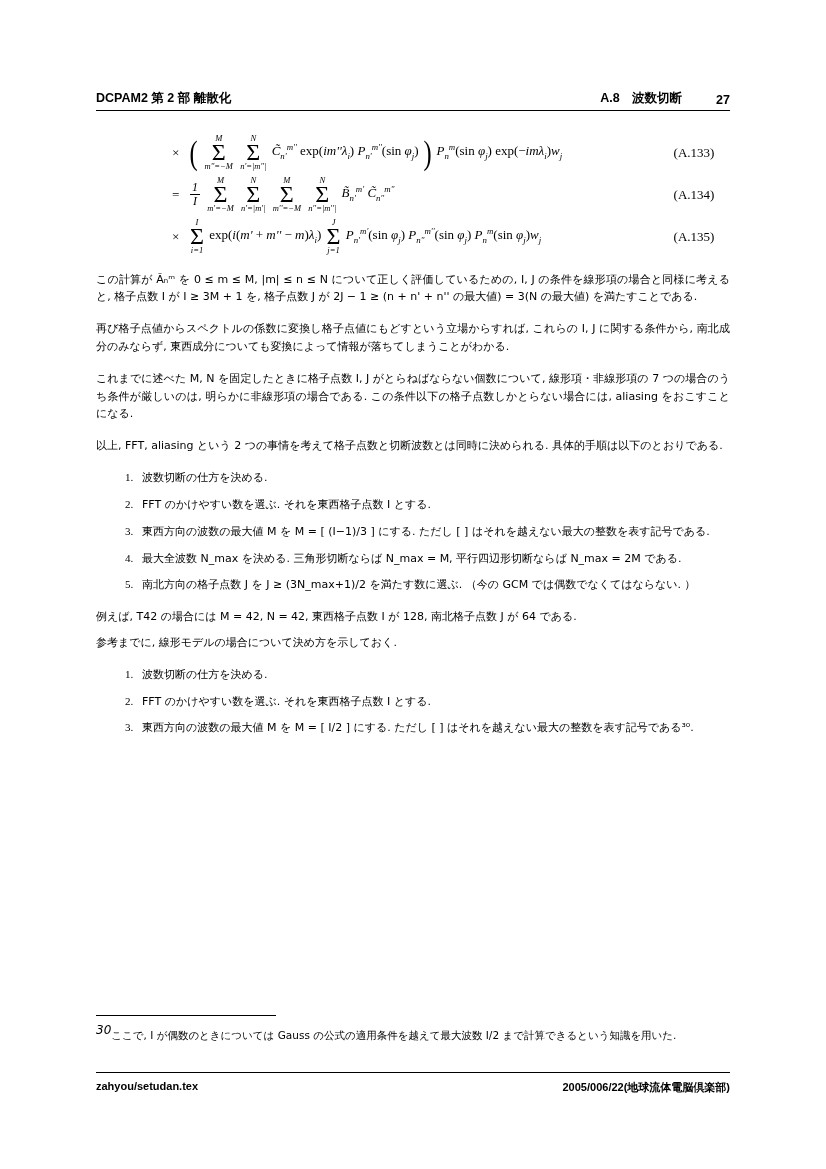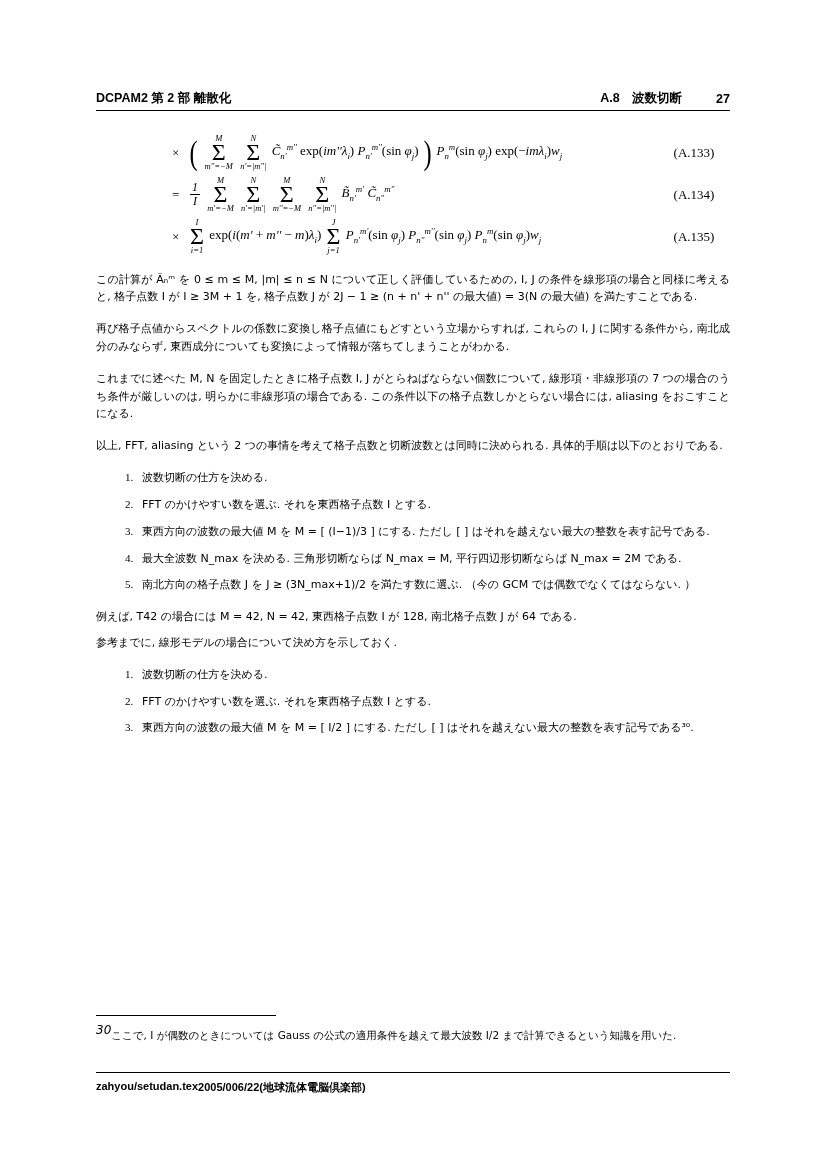--- a/index.html
+++ b/index.html
@@ -25,21 +25,21 @@
   
   .header {
     position: absolute;
     left: 96px;
     top: 90px;
     width: 634px;
     font-family: "Liberation Sans", sans-serif;
     font-weight: bold;
     font-size: 12.5px;
     display: flex;
-    align-items: center;
+    align-items: flex-end;
   }
   .header .h-left { flex: 0 0 auto; }
   .header .h-mid  { flex: 1 1 auto; text-align: right; padding-right: 34px; }
   .header .h-right{ flex: 0 0 auto; }
   .header-rule {
     position: absolute;
     left: 96px;
     top: 110px;
     width: 634px;
     height: 1px;
@@ -56,20 +56,21 @@
   }
   .footer {
     position: absolute;
     left: 96px;
     top: 1080px;
     width: 634px;
     font-family: "Liberation Sans", sans-serif;
     font-size: 11px;
     font-weight: bold;
     display: flex;
+    justify-content: space-between;
   }
   
   .content {
     position: absolute;
     left: 96px;
     top: 130px;
     width: 634px;
     font-size: 13.3px;
     line-height: 1.62;
     text-align: justify;

